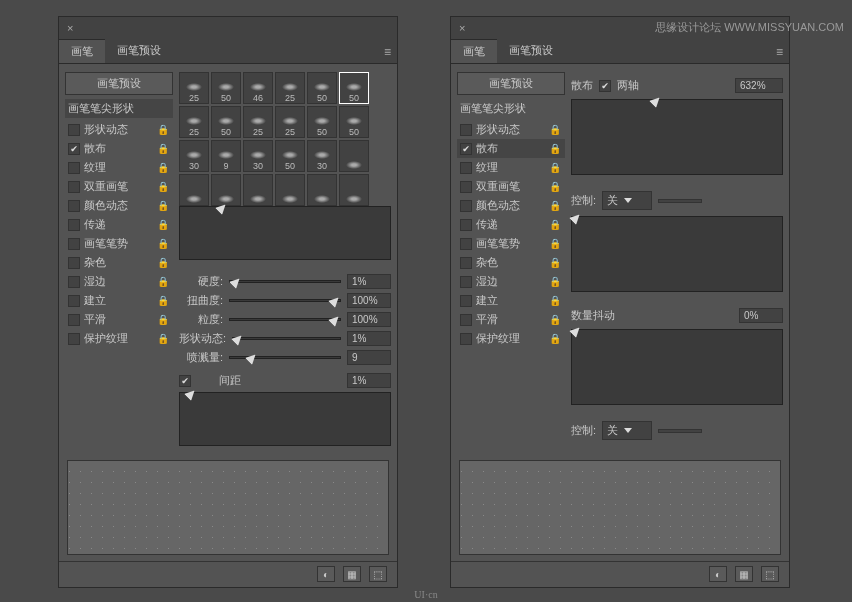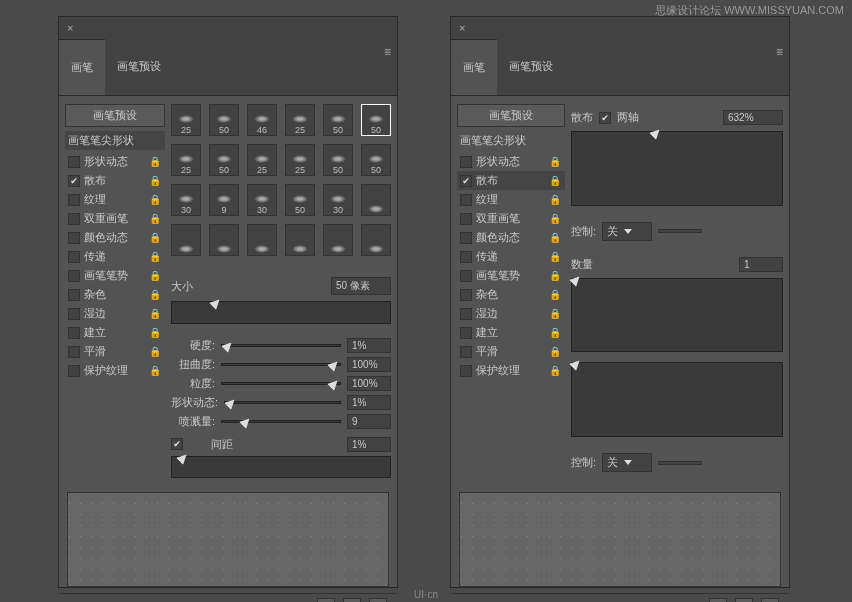--- a/index.html
+++ b/index.html
@@ -8,21 +8,21 @@
       font-family: "Microsoft YaHei", sans-serif;
       font-size: 11px;
       color: #c8c8c8;
       width: 852px;
       height: 602px;
       position: relative;
       overflow: hidden;
     }
     .watermark {
       position: absolute;
-      top: 3px;
+      top: 20px;
       right: 8px;
       color: #999;
       font-size: 11px;
       z-index: 10;
     }
     .panel {
       position: absolute;
       background: #535353;
       border: 1px solid #2a2a2a;
       width: 340px;
@@ -43,21 +43,21 @@
       font-size: 11px;
       cursor: pointer;
       padding: 0 4px;
     }
     .tabs {
       display: flex;
       background: #424242;
       border-bottom: 1px solid #2a2a2a;
     }
     .tab {
-      padding: 20px 12px;
+      padding: 4px 12px;
       cursor: pointer;
       color: #c8c8c8;
     }
     .tab.active {
       background: #535353;
       border-top: 1px solid #2a2a2a;
     }
     .menu-icon {
       position: absolute;
       right: 6px;
@@ -115,22 +115,22 @@
       font-size: 10px;
     }
     .content {
       flex: 1;
       display: flex;
       flex-direction: column;
     }
     .brush-grid {
       display: grid;
       grid-template-columns: repeat(6, 30px);
-      gap: 8px;
-      margin-bottom: 15px;
+      gap: 2px;
+      margin-bottom: 0;
     }
     .brush-cell {
       width: 30px;
       height: 32px;
       background: #424242;
       border: 1px solid #333;
       display: flex;
       flex-direction: column;
       align-items: center;
       justify-content: flex-end;
@@ -172,21 +172,21 @@
       background: #ddd;
     }
     .val-box {
       width: 44px;
       background: #424242;
       border: 1px solid #333;
       padding: 1px 4px;
       text-align: left;
       font-size: 10px;
     }
-    .wide-val { width: 60px; }
+    .wide-val { width: 48px; }
     .row {
       display: flex;
       align-items: center;
       gap: 6px;
       margin: 6px 0;
     }
     .select-box {
       background: #424242;
       border: 1px solid #333;
       padding: 1px 4px;
@@ -240,20 +240,21 @@
       border-top: 7px solid #ddd;
       display: inline-block;
     }
     .logo {
       position: absolute;
       bottom: 2px;
       left: 50%;
       transform: translateX(-50%);
       color: #888;
       font-size: 10px;
+      font-family: Liberation Serif, serif;
     }
   </style>
 </head>
 <body>
 
 <div class="watermark">思缘设计论坛  WWW.MISSYUAN.COM</div>
 
 <div class="panel panel-left">
   <div class="panel-header">
     <span class="close-x">×</span>
@@ -420,25 +421,20 @@
             <div class="brush-shape"></div>
           </div>
           <div class="brush-cell">
             <div class="brush-shape"></div>
           </div>
           <div class="brush-cell">
             <div class="brush-shape"></div>
           </div>
         </div>
 
-      <div class="row">
-        <span>大小</span>
-        <div style="flex:1"></div>
-        <div class="val-box wide-val">50 像素</div>
-      </div>
       <div class="slider-track" style="margin-bottom:10px">
         <span class="slider-thumb" style="left:20%"></span>
       </div>
 
       <div id="sliders-left">
           <div class="slider-row">
             <span class="slider-label">硬度:</span>
             <div class="slider-track">
               <span class="slider-thumb" style="left:5%"></span>
             </div>
@@ -588,29 +584,29 @@
 
       <div class="row">
         <span>控制:</span>
         <div class="select-box">
           <span>关</span>
           <span class="tri" style="border-top-width:5px;border-left-width:4px;border-right-width:4px"></span>
         </div>
         <div class="val-box"></div>
       </div>
 
-      <div class="row" style="margin-top:10px">
-        <span>数量</span>
-        <div style="flex:1"></div>
-        <div class="val-box">1</div>
-      </div>
       <div class="slider-track" style="margin-bottom:10px">
         <span class="slider-thumb" style="left:2%"></span>
       </div>
 
+      <div class="row">
+        <span>数量抖动</span>
+        <div style="flex:1"></div>
+        <div class="val-box">0%</div>
+      </div>
       <div class="slider-track" style="margin-bottom:10px">
         <span class="slider-thumb" style="left:2%"></span>
       </div>
 
       <div class="row">
         <span>控制:</span>
         <div class="select-box">
           <span>关</span>
           <span class="tri" style="border-top-width:5px;border-left-width:4px;border-right-width:4px"></span>
         </div>

